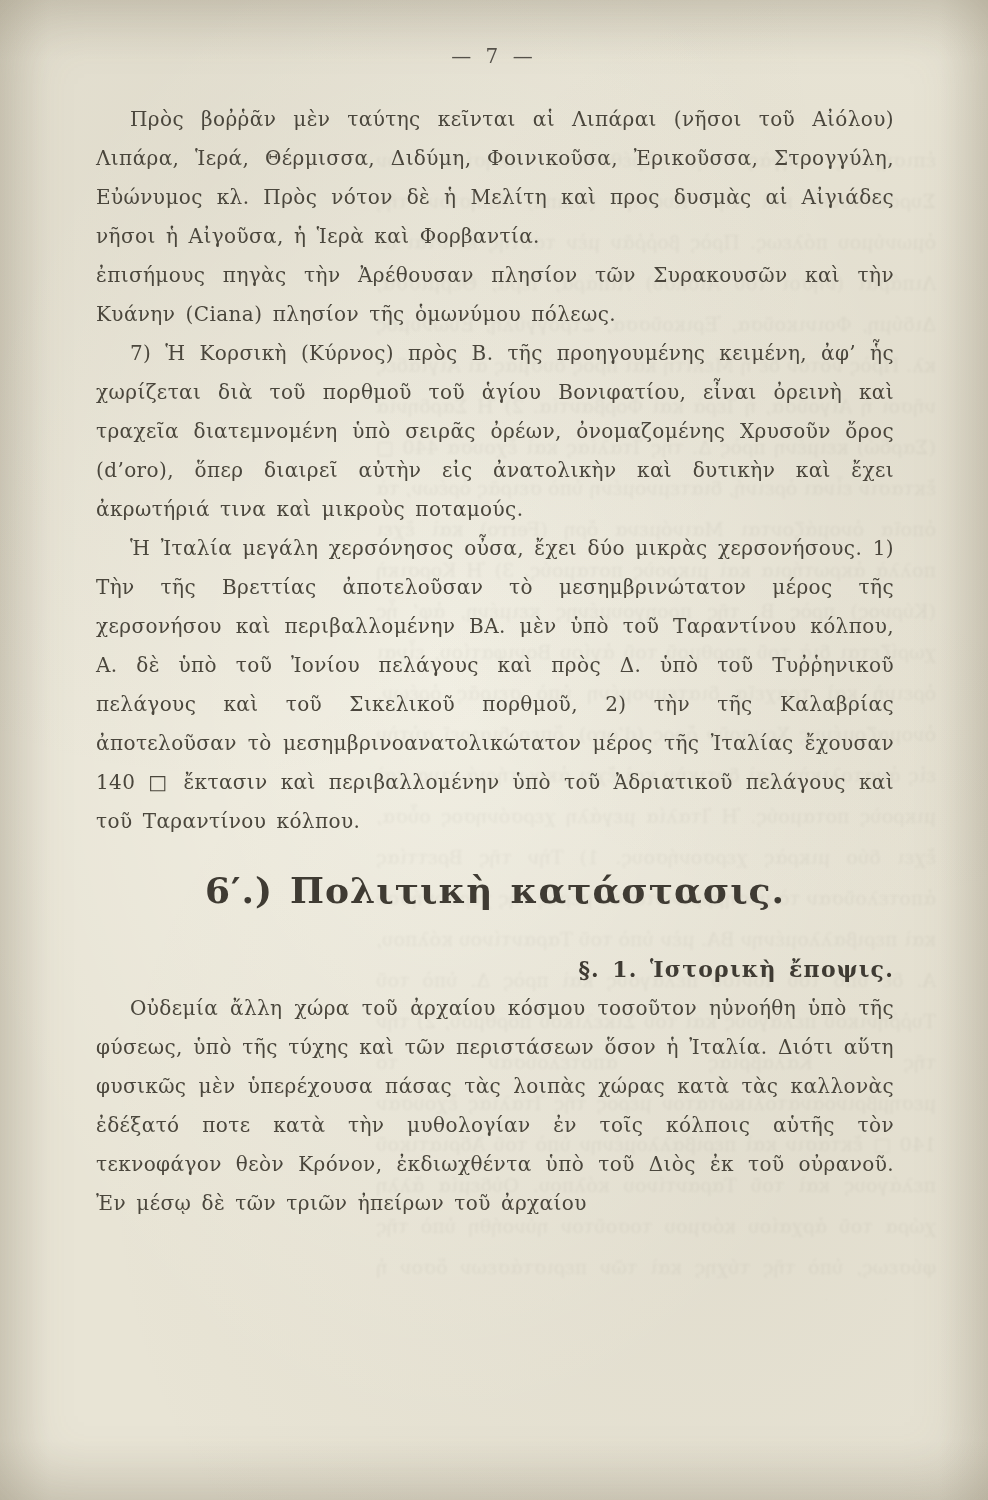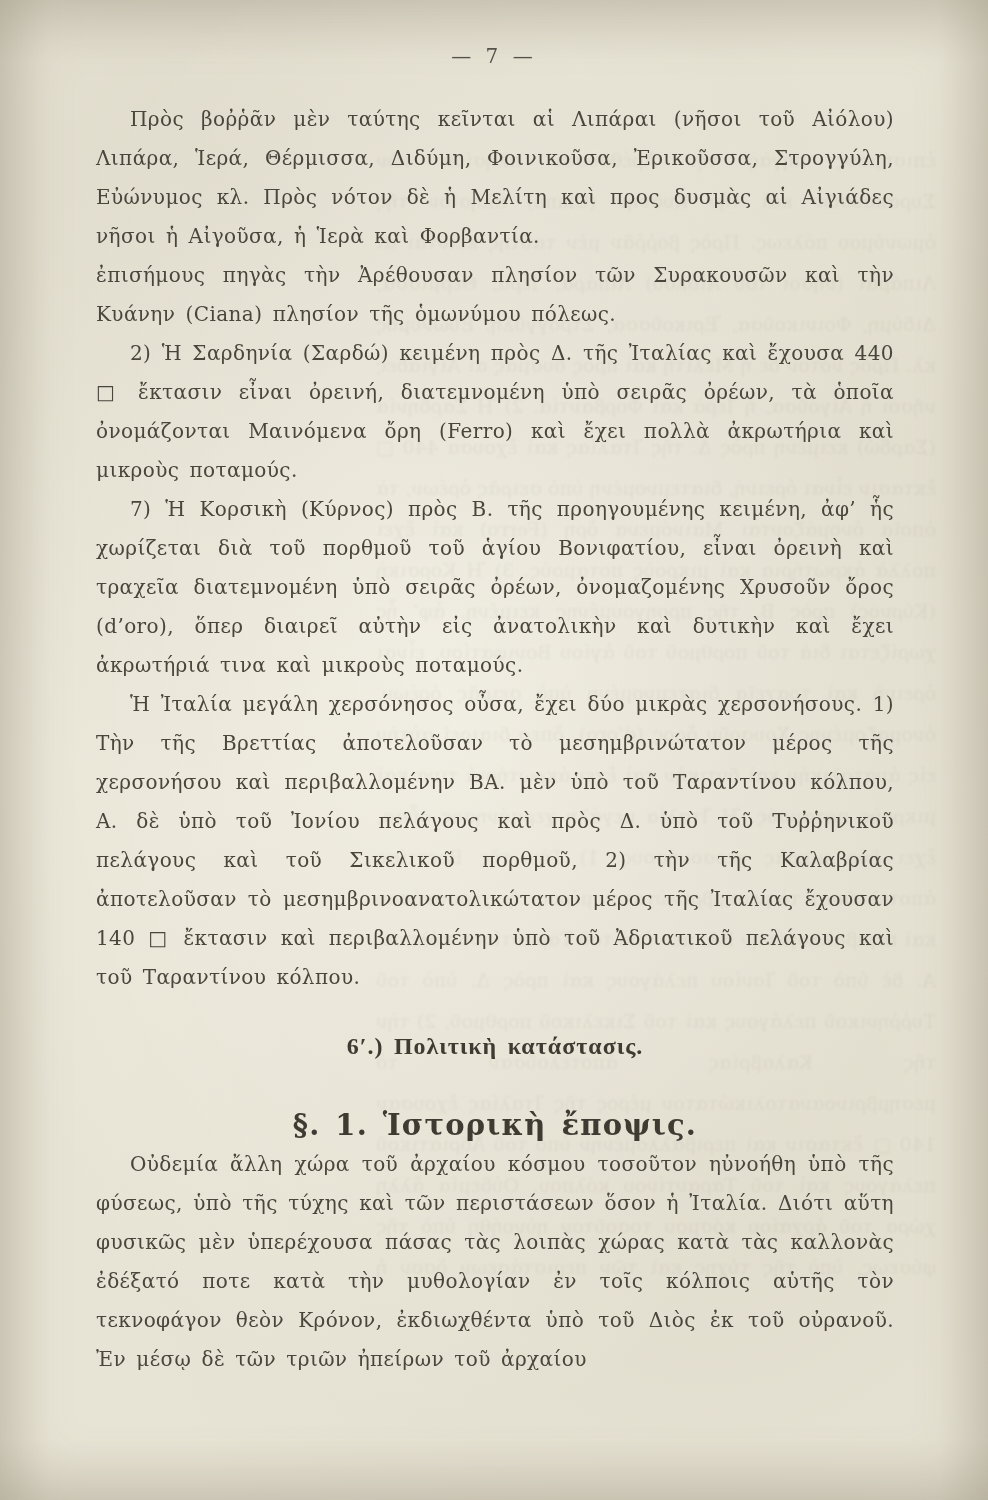--- a/index.html
+++ b/index.html
@@ -68,31 +68,30 @@
     margin: 0;
     text-indent: 34px;
   }
   .para.no-indent {
     text-indent: 0;
   }
   .section-heading {
     margin: 30px 0 0 0;
     text-align: center;
     text-indent: 0;
-    font-size: 24px;
+    font-size: 36px;
     font-weight: bold;
     letter-spacing: 1px;
     color: #3f3b33;
-    font-family: Liberation Serif, serif;
   }
   .subsection-heading {
     margin: 40px 0 0 0;
-    text-align: center;
+    text-align: right;
     text-indent: 0;
-    font-size: 29px;
+    font-size: 22px;
     font-weight: bold;
     letter-spacing: 1.2px;
     color: #3f3b33;
   }
   .closing {
   }
 </style>
 </head>
 <body>
 
@@ -101,21 +100,20 @@
   <div class="page-header">— 7 —</div>
 
   <div class="bleed-layer">ἐπισήμους πηγὰς τὴν Ἀρέθουσαν πλησίον τῶν Συρακουσῶν καὶ τὴν Κυάνην (Ciana) πλησίον τῆς ὁμωνύμου πόλεως. Πρὸς βοῤῥᾶν μὲν ταύτης κεῖνται αἱ Λιπάραι (νῆσοι τοῦ Αἰόλου) Λιπάρα, Ἱερά, Θέρμισσα, Διδύμη, Φοινικοῦσα, Ἐρικοῦσσα, Στρογγύλη, Εὐώνυμος κλ. Πρὸς νότον δὲ ἡ Μελίτη καὶ προς δυσμὰς αἱ Αἰγιάδες νῆσοι ἡ Αἰγοῦσα, ἡ Ἱερὰ καὶ Φορβαντία. 2) Ἡ Σαρδηνία (Σαρδώ) κειμένη πρὸς Δ. τῆς Ἰταλίας καὶ ἔχουσα 440 □ ἔκτασιν εἶναι ὀρεινή, διατεμνομένη ὑπὸ σειρᾶς ὀρέων, τὰ ὁποῖα ὀνομάζονται Μαινόμενα ὄρη (Ferro) καὶ ἔχει πολλὰ ἀκρωτήρια καὶ μικροὺς ποταμούς. 3) Ἡ Κορσικὴ (Κύρνος) πρὸς Β. τῆς προηγουμένης κειμένη, ἀφ’ ἧς χωρίζεται διὰ τοῦ πορθμοῦ τοῦ ἁγίου Βονιφατίου, εἶναι ὀρεινὴ καὶ τραχεῖα διατεμνομένη ὑπὸ σειρᾶς ὀρέων, ὀνομαζομένης Χρυσοῦν ὄρος (d’oro), ὅπερ διαιρεῖ αὐτὴν εἰς ἀνατολικὴν καὶ δυτικὴν καὶ ἔχει ἀκρωτήριά τινα καὶ μικροὺς ποταμούς. Ἡ Ἰταλία μεγάλη χερσόνησος οὖσα, ἔχει δύο μικρὰς χερσονήσους. 1) Τὴν τῆς Βρεττίας ἀποτελοῦσαν τὸ μεσημβρινώτατον μέρος τῆς χερσονήσου καὶ περιβαλλομένην ΒΑ. μὲν ὑπὸ τοῦ Ταραντίνου κόλπου, Α. δὲ ὑπὸ τοῦ Ἰονίου πελάγους καὶ πρὸς Δ. ὑπὸ τοῦ Τυῤῥηνικοῦ πελάγους καὶ τοῦ Σικελικοῦ πορθμοῦ, 2) τὴν τῆς Καλαβρίας ἀποτελοῦσαν τὸ μεσημβρινοανατολικώτατον μέρος τῆς Ἰταλίας ἔχουσαν 140 □ ἔκτασιν καὶ περιβαλλομένην ὑπὸ τοῦ Ἀδριατικοῦ πελάγους καὶ τοῦ Ταραντίνου κόλπου. Οὐδεμία ἄλλη χώρα τοῦ ἀρχαίου κόσμου τοσοῦτον ηὐνοήθη ὑπὸ τῆς φύσεως, ὑπὸ τῆς τύχης καὶ τῶν περιστάσεων ὅσον ἡ Ἰταλία. Διότι αὕτη φυσικῶς μὲν ὑπερέχουσα πάσας τὰς λοιπὰς χώρας κατὰ τὰς καλλονὰς ἐδέξατό ποτε κατὰ τὴν μυθολογίαν ἐν τοῖς κόλποις αὑτῆς τὸν τεκνοφάγον θεὸν Κρόνον, ἐκδιωχθέντα ὑπὸ τοῦ Διὸς ἐκ τοῦ οὐρανοῦ. Ἐν μέσῳ δὲ τῶν τριῶν ἠπείρων τοῦ ἀρχαίου</div>
 
   <div class="text-block">
 
     <p class="para">Πρὸς βοῤῥᾶν μὲν ταύτης κεῖνται αἱ Λιπάραι (νῆσοι τοῦ Αἰόλου) Λιπάρα, Ἱερά, Θέρμισσα, Διδύμη, Φοινικοῦσα, Ἐρικοῦσσα, Στρογγύλη, Εὐώνυμος κλ. Πρὸς νότον δὲ ἡ Μελίτη καὶ προς δυσμὰς αἱ Αἰγιάδες νῆσοι ἡ Αἰγοῦσα, ἡ Ἱερὰ καὶ Φορβαντία.</p>
 
     <p class="para no-indent">ἐπισήμους πηγὰς τὴν Ἀρέθουσαν πλησίον τῶν Συρακουσῶν καὶ τὴν Κυάνην (Ciana) πλησίον τῆς ὁμωνύμου πόλεως.</p>
 
-    <p class="para">2) Ἡ Σαρδηνία (Σαρδώ) κειμένη πρὸς Δ. τῆς Ἰταλίας καὶ ἔχουσα 440 □ ἔκτασιν εἶναι ὀρεινή, διατεμνομένη ὑπὸ σειρᾶς ὀρέων, τὰ ὁποῖα ὀνομάζονται Μαινόμενα ὄρη (Ferro) καὶ ἔχει πολλὰ ἀκρωτήρια καὶ μικροὺς ποταμούς.</p>
 
     <p class="para">7) Ἡ Κορσικὴ (Κύρνος) πρὸς Β. τῆς προηγουμένης κειμένη, ἀφ’ ἧς χωρίζεται διὰ τοῦ πορθμοῦ τοῦ ἁγίου Βονιφατίου, εἶναι ὀρεινὴ καὶ τραχεῖα διατεμνομένη ὑπὸ σειρᾶς ὀρέων, ὀνομαζομένης Χρυσοῦν ὄρος (d’oro), ὅπερ διαιρεῖ αὐτὴν εἰς ἀνατολικὴν καὶ δυτικὴν καὶ ἔχει ἀκρωτήριά τινα καὶ μικροὺς ποταμούς.</p>
 
     <p class="para">Ἡ Ἰταλία μεγάλη χερσόνησος οὖσα, ἔχει δύο μικρὰς χερσονήσους. 1) Τὴν τῆς Βρεττίας ἀποτελοῦσαν τὸ μεσημβρινώτατον μέρος τῆς χερσονήσου καὶ περιβαλλομένην ΒΑ. μὲν ὑπὸ τοῦ Ταραντίνου κόλπου, Α. δὲ ὑπὸ τοῦ Ἰονίου πελάγους καὶ πρὸς Δ. ὑπὸ τοῦ Τυῤῥηνικοῦ πελάγους καὶ τοῦ Σικελικοῦ πορθμοῦ, 2) τὴν τῆς Καλαβρίας ἀποτελοῦσαν τὸ μεσημβρινοανατολικώτατον μέρος τῆς Ἰταλίας ἔχουσαν 140 □ ἔκτασιν καὶ περιβαλλομένην ὑπὸ τοῦ Ἀδριατικοῦ πελάγους καὶ τοῦ Ταραντίνου κόλπου.</p>
 
     <h2 class="section-heading">6′.) Πολιτικὴ κατάστασις.</h2>
 
     <h3 class="subsection-heading">§. 1. Ἱστορικὴ ἔποψις.</h3>
 
     <p class="para closing">Οὐδεμία ἄλλη χώρα τοῦ ἀρχαίου κόσμου τοσοῦτον ηὐνοήθη ὑπὸ τῆς φύσεως, ὑπὸ τῆς τύχης καὶ τῶν περιστάσεων ὅσον ἡ Ἰταλία. Διότι αὕτη φυσικῶς μὲν ὑπερέχουσα πάσας τὰς λοιπὰς χώρας κατὰ τὰς καλλονὰς ἐδέξατό ποτε κατὰ τὴν μυθολογίαν ἐν τοῖς κόλποις αὑτῆς τὸν τεκνοφάγον θεὸν Κρόνον, ἐκδιωχθέντα ὑπὸ τοῦ Διὸς ἐκ τοῦ οὐρανοῦ. Ἐν μέσῳ δὲ τῶν τριῶν ἠπείρων τοῦ ἀρχαίου</p>

